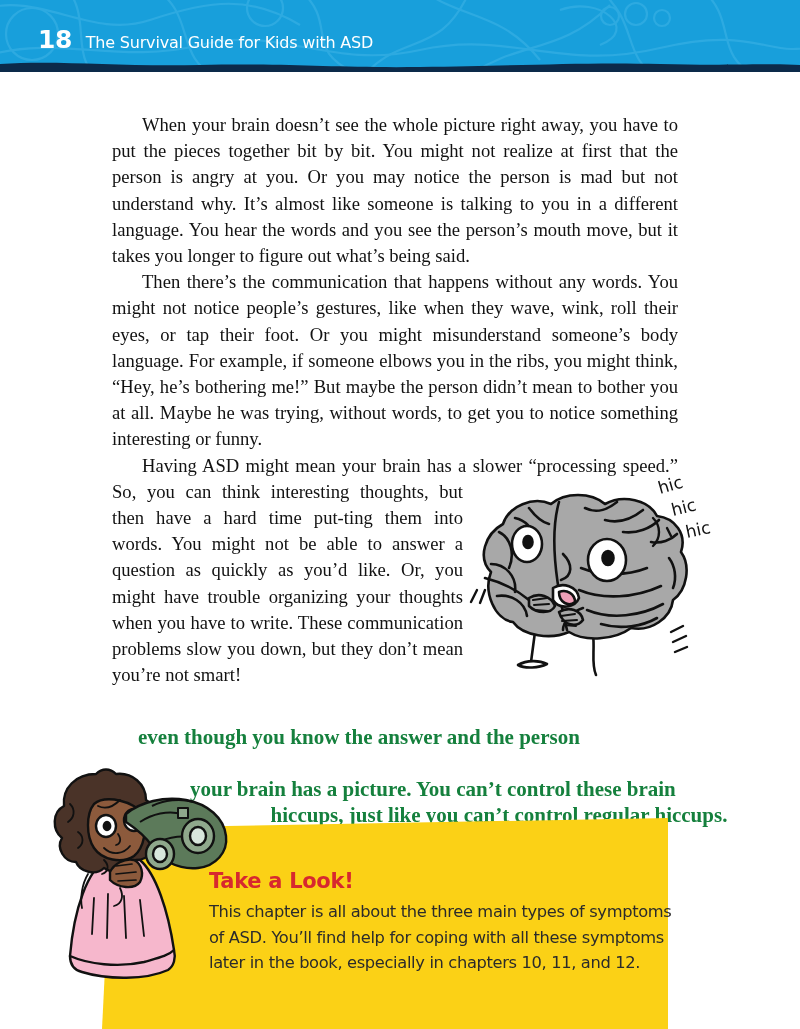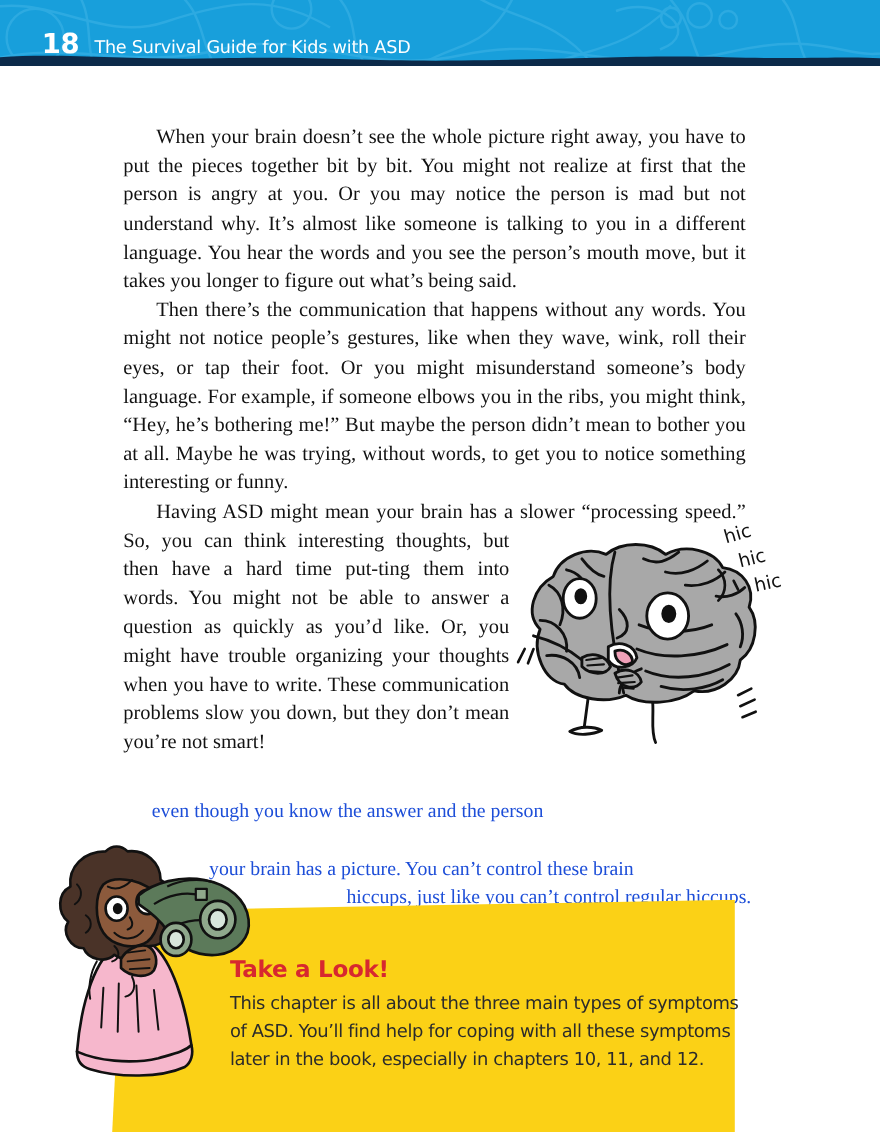--- a/index.html
+++ b/index.html
@@ -13,21 +13,21 @@
     position: relative;
     overflow: hidden;
     font-family: "Liberation Serif", "DejaVu Serif", serif;
   }
 
   
   .header-band {
     position: absolute;
     top: 0; left: 0;
     width: 800px;
-    height: 60px;
+    height: 72px;
     background: #189FDB;
     overflow: hidden;
   }
   .header-pattern {
     position: absolute;
     top: 0; left: 0;
     width: 800px;
     height: 72px;
     opacity: 0.55;
   }
@@ -91,24 +91,25 @@
     width: 235px;
     height: 26.2px;
     margin: 0;
   }
 
   
   .stair {
     position: absolute;
     left: 112px;
     width: 566px;
-    font-size: 18px;
+    font-size: 21px;
     line-height: 26.2px;
-    color: #1d4ed8;
+    color: #15803d;
     white-space: nowrap;
+    font-weight: bold;
   }
 
   
   .brain-art {
     position: absolute;
     left: 455px;
     top: 472px;
     width: 270px;
     height: 210px;
   }

